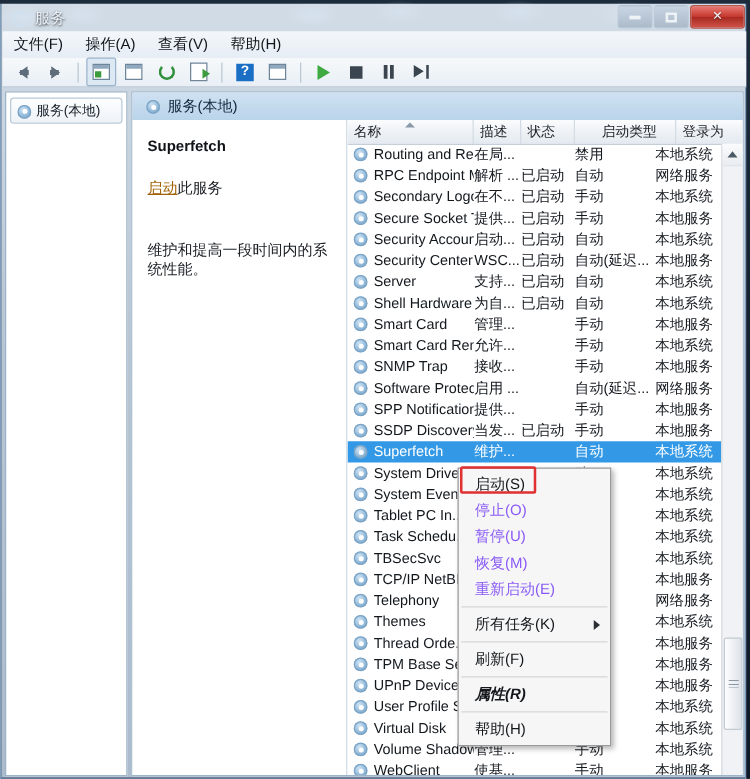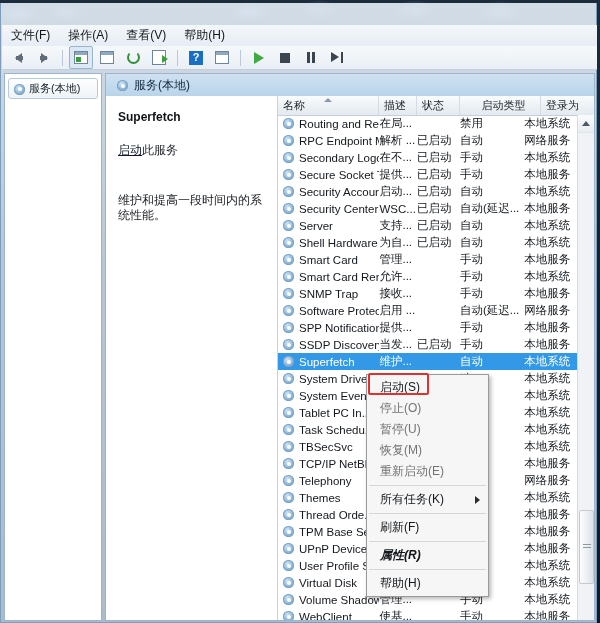--- a/index.html
+++ b/index.html
@@ -238,21 +238,21 @@
     position: absolute; left: 0; top: 22px; width: 172px; bottom: 0;
     padding: 14px 10px 0 12px; box-sizing: border-box;
     border-right: 1px solid #c6d3de;
     background: #fff;
   }
   #detail-title {
     font-size: 12px; font-weight: bold; color: #101418; margin-bottom: 18px;
   }
   #start-line { font-size: 12px; color: #1b1f24; margin-bottom: 34px; }
   #start-link {
-    color: #0f172a; text-decoration: underline; cursor: pointer;
+    color: #a16207; text-decoration: underline; cursor: pointer;
   }
   #desc-label { font-size: 12px; color: #1b1f24; margin-bottom: 2px; }
   #desc-text { font-size: 12px; color: #1b1f24; line-height: 15px; }
 
   
   #list {
     position: absolute; left: 172px; top: 22px; right: 0; bottom: 0;
     background: #fff; overflow: hidden;
   }
   #list-head {
@@ -326,21 +326,21 @@
     border: 1px solid #9a9a9a;
     box-shadow: 2px 2px 4px rgba(0,0,0,.28);
     padding: 2px 0;
     z-index: 40;
   }
   .ctx-item {
     height: 21px; display: flex; align-items: center;
     padding-left: 13px; font-size: 12px; color: #14181c;
     position: relative; cursor: default;
   }
-  .ctx-item.disabled { color: #737373; }
+  .ctx-item.disabled { color: #8b5cf6; }
   .ctx-item.bold { font-weight: bold; font-style: italic; }
   .ctx-sep {
     height: 1px; margin: 3px 2px 3px 2px; background: #d6d6d6;
   }
   .ctx-sub {
     position: absolute; right: 8px; top: 50%; transform: translateY(-50%);
     width: 0; height: 0;
     border-top: 4px solid transparent; border-bottom: 4px solid transparent;
     border-left: 5px solid #2b2f33;
   }
@@ -351,20 +351,37 @@
     pointer-events: none; z-index: 60; box-sizing: border-box;
   }
 </style>
 </head>
 <body>
 
 <div id="desktop"></div>
 
 <div id="window">
 
+  <div id="titlebar">
+    <div id="title-left">
+      <span class="win-icon"></span>
+      <span id="title-text">服务</span>
+    </div>
+    <div id="caption-buttons">
+      <div class="cap-btn min">
+        <span class="cap-glyph"></span>
+      </div>
+      <div class="cap-btn max">
+        <span class="cap-glyph"></span>
+      </div>
+      <div class="cap-btn close">
+        <span class="cap-glyph">✕</span>
+      </div>
+    </div>
+  </div>
 
   <div id="menubar">
     <div class="menu-item">文件(F)</div>
     <div class="menu-item">操作(A)</div>
     <div class="menu-item">查看(V)</div>
     <div class="menu-item">帮助(H)</div>
   </div>
 
   <div id="toolbar">
     <div class="tb-btn">

